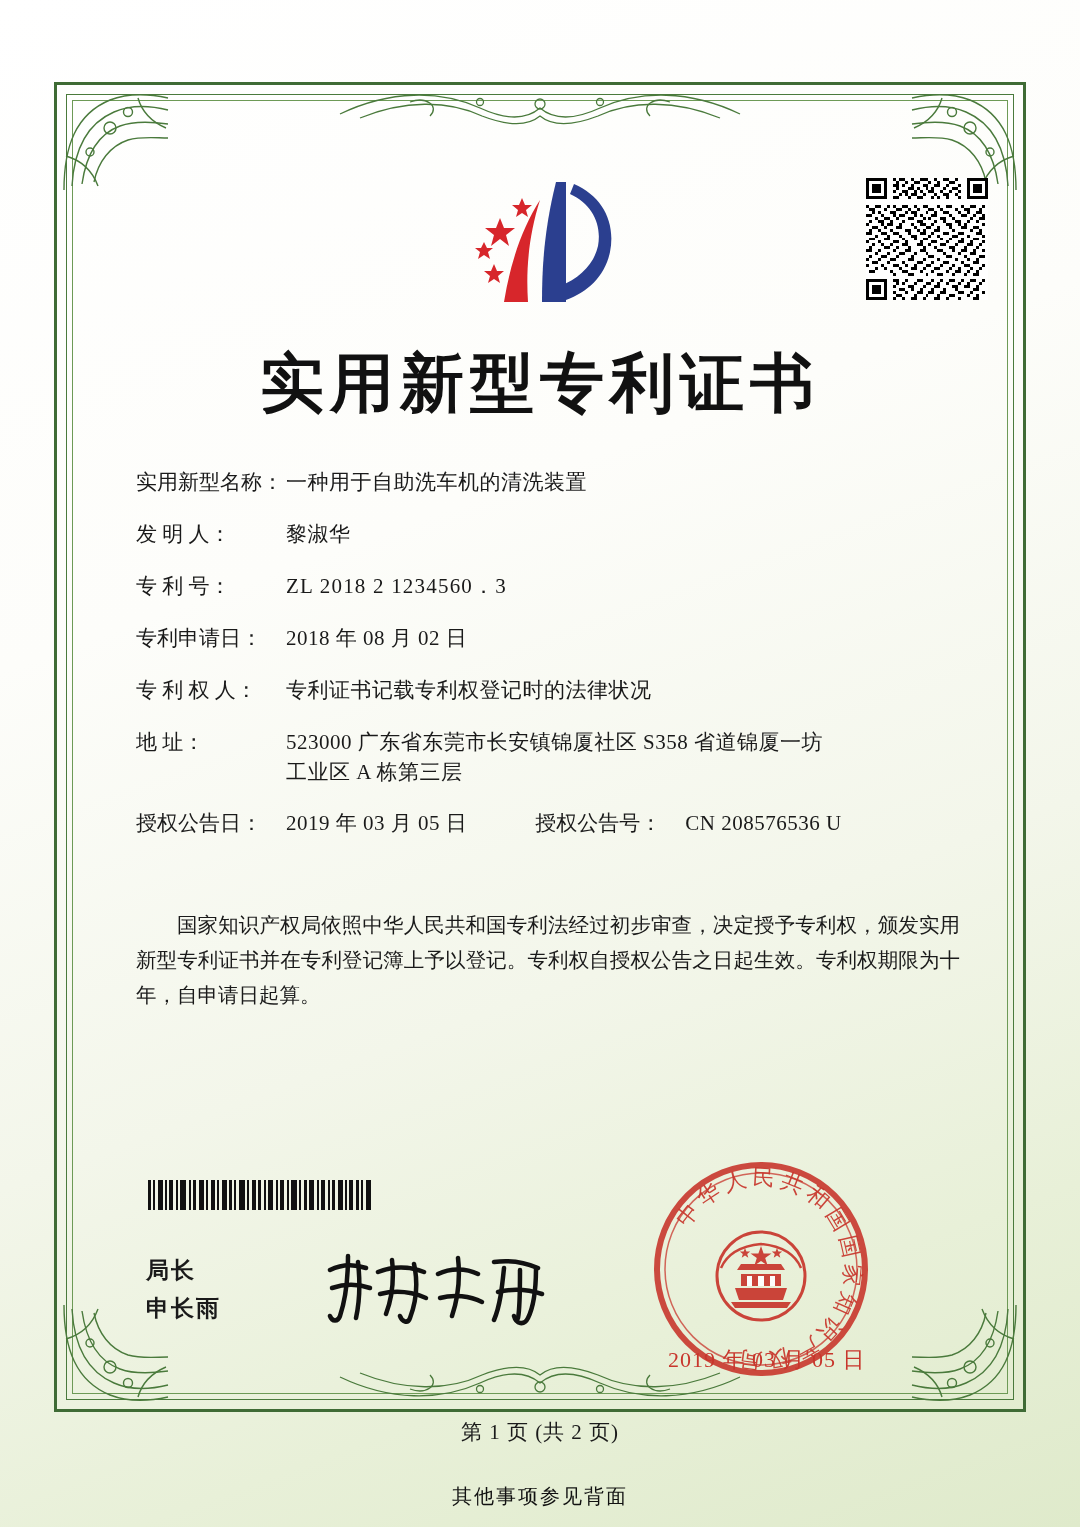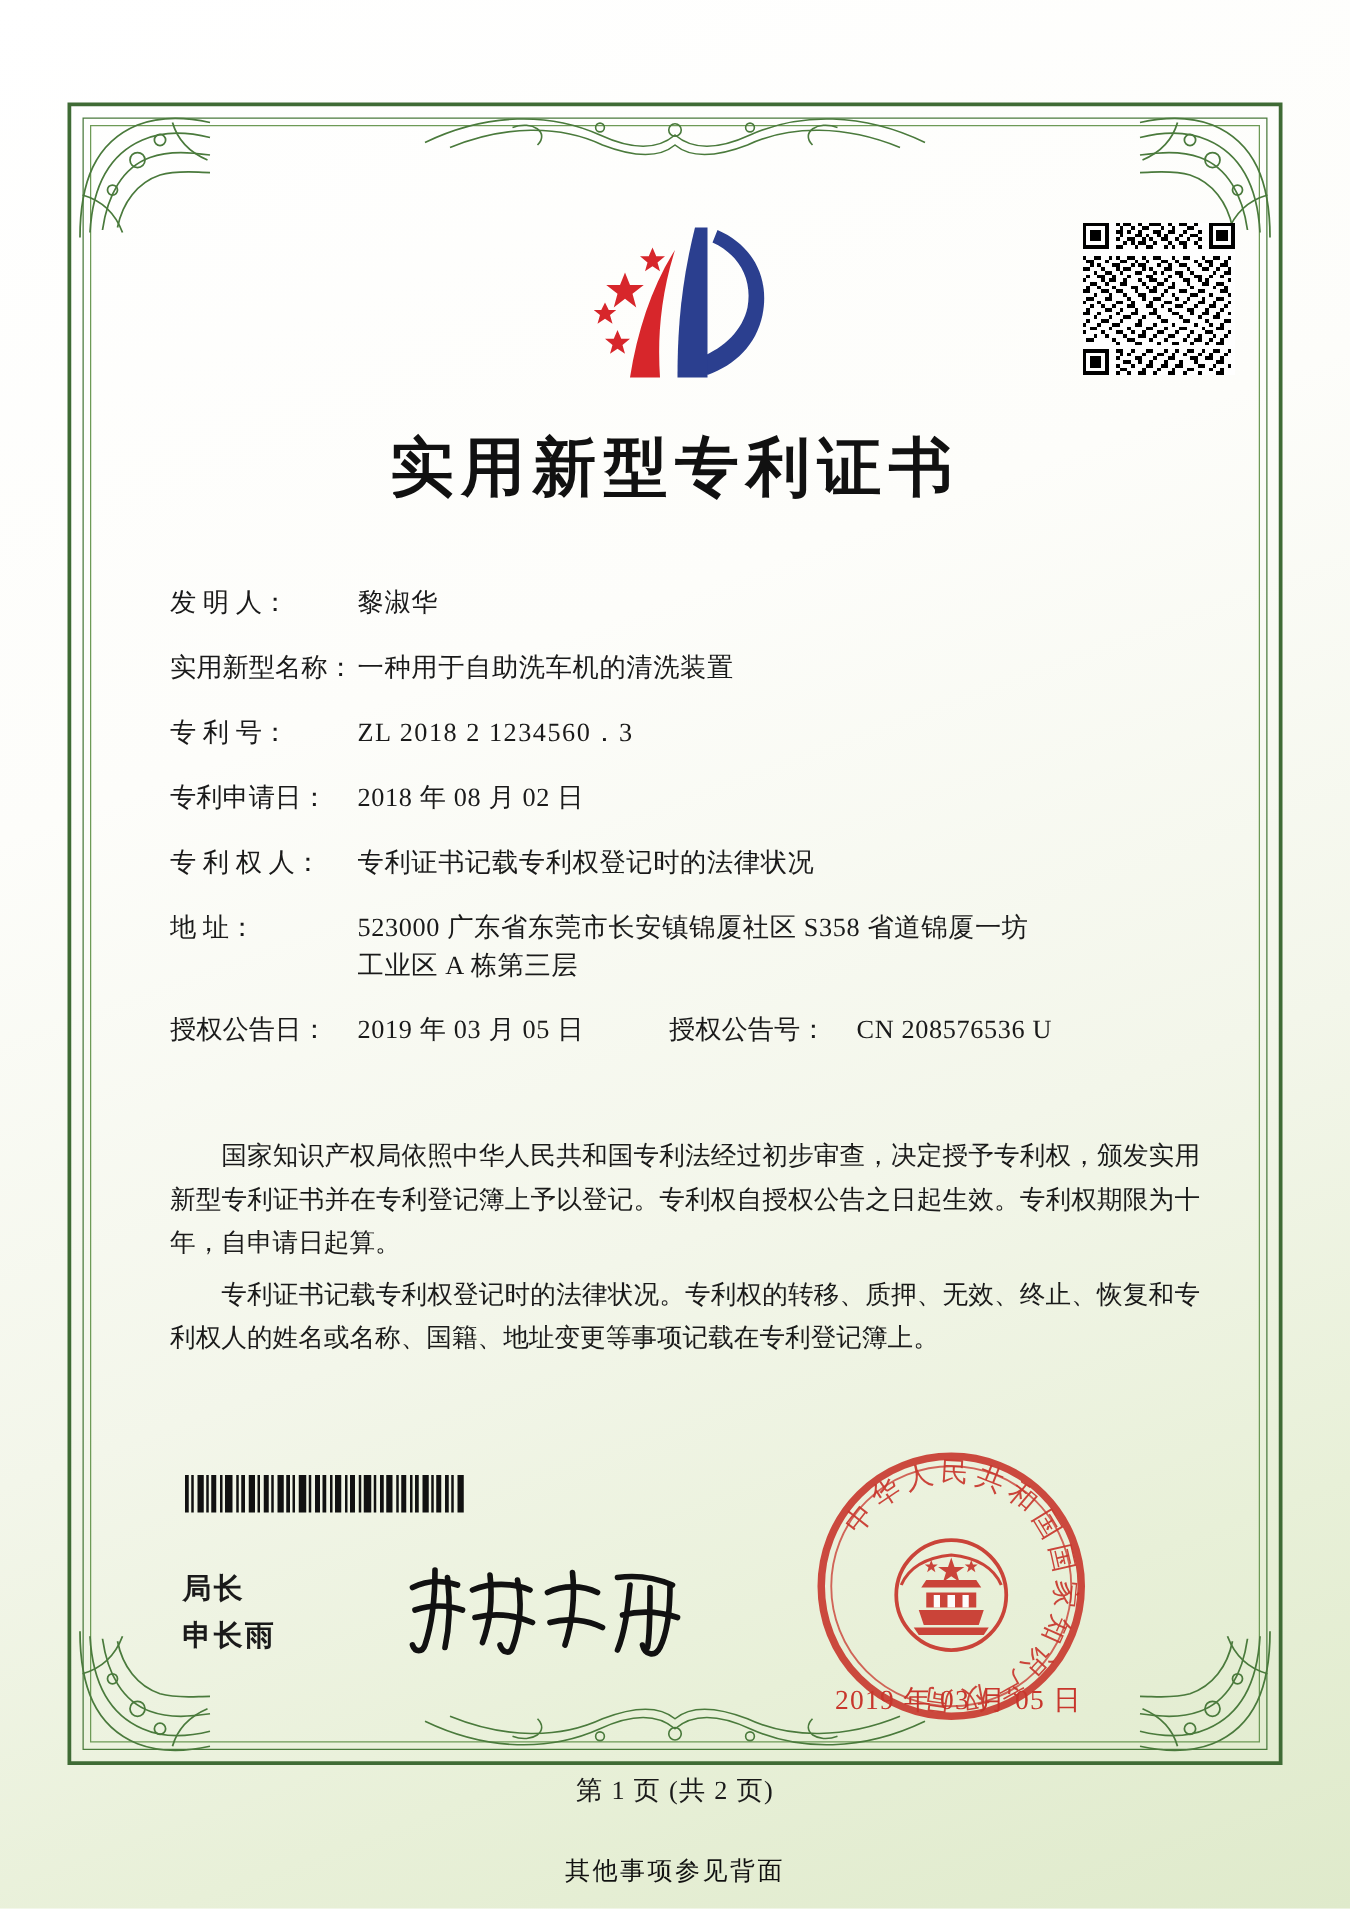--- a/index.html
+++ b/index.html
@@ -98,21 +98,21 @@
     right: 92px; top: 178px;
     width: 122px; height: 122px;
   }
   .qr svg { width: 100%; height: 100%; display: block; }
 
   
   .title {
     position: absolute;
     left: 0; right: 0; top: 340px;
     text-align: center;
-    font-size: 51px;
+    font-size: 64px;
     font-weight: bold;
     letter-spacing: 6px;
     font-family: "DejaVu Serif", "Liberation Serif", serif;
     color: #111;
   }
 
   
   .fields {
     position: absolute;
     left: 136px; top: 472px;
@@ -700,26 +700,26 @@
           <rect x="31" y="40" width="1" height="1"></rect>
           <rect x="36" y="40" width="2" height="1"></rect>
       </g>
     </svg>
   </div>
 
   <div class="title">实用新型专利证书</div>
 
   <div class="fields">
     <div class="field-row">
+      <span class="field-label">实用新型名称：</span>
+      <span class="field-value">一种用于自助洗车机的清洗装置</span>
+    </div>
+    <div class="field-row">
       <span class="field-label">发  明  人：</span>
       <span class="field-value">黎淑华</span>
-    </div>
-    <div class="field-row">
-      <span class="field-label">实用新型名称：</span>
-      <span class="field-value">一种用于自助洗车机的清洗装置</span>
     </div>
     <div class="field-row">
       <span class="field-label">专  利  号：</span>
       <span class="field-value mono">ZL 2018 2 1234560．3</span>
     </div>
     <div class="field-row">
       <span class="field-label">专利申请日：</span>
       <span class="field-value">2018 年 08 月 02 日</span>
     </div>
     <div class="field-row">
@@ -734,21 +734,20 @@
     <div class="field-row two-col">
       <span class="field-label">授权公告日：</span>
       <span class="field-value">2019 年 03 月 05 日</span>
       <span class="second-label">授权公告号：</span>
       <span class="field-value second-value">CN 208576536 U</span>
     </div>
   </div>
 
   <div class="paras">
     <p>国家知识产权局依照中华人民共和国专利法经过初步审查，决定授予专利权，颁发实用新型专利证书并在专利登记簿上予以登记。专利权自授权公告之日起生效。专利权期限为十年，自申请日起算。</p>
-    <p>专利证书记载专利权登记时的法律状况。专利权的转移、质押、无效、终止、恢复和专利权人的姓名或名称、国籍、地址变更等事项记载在专利登记簿上。</p>
   </div>
 
   <div class="barcode">
     <i style="width:3px"></i>
       <i style="width:2px;background:transparent"></i>
     <i style="width:2px"></i>
       <i style="width:3px;background:transparent"></i>
     <i style="width:5px"></i>
       <i style="width:2px;background:transparent"></i>
     <i style="width:2px"></i>

